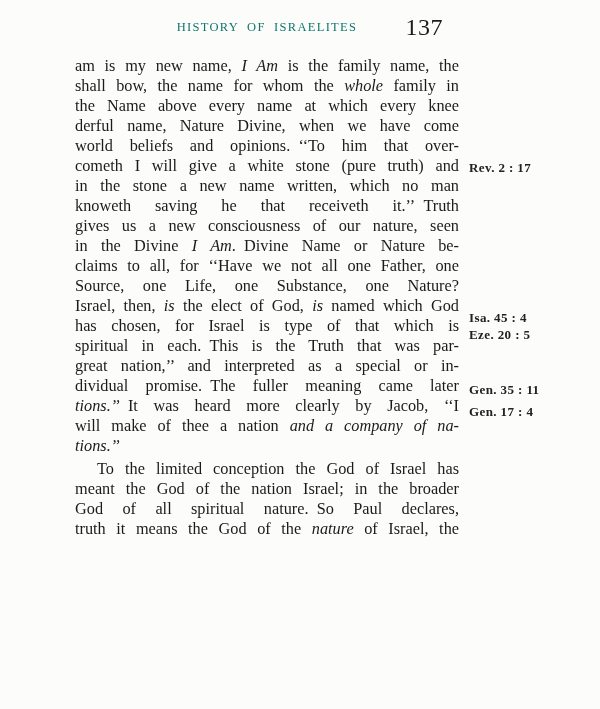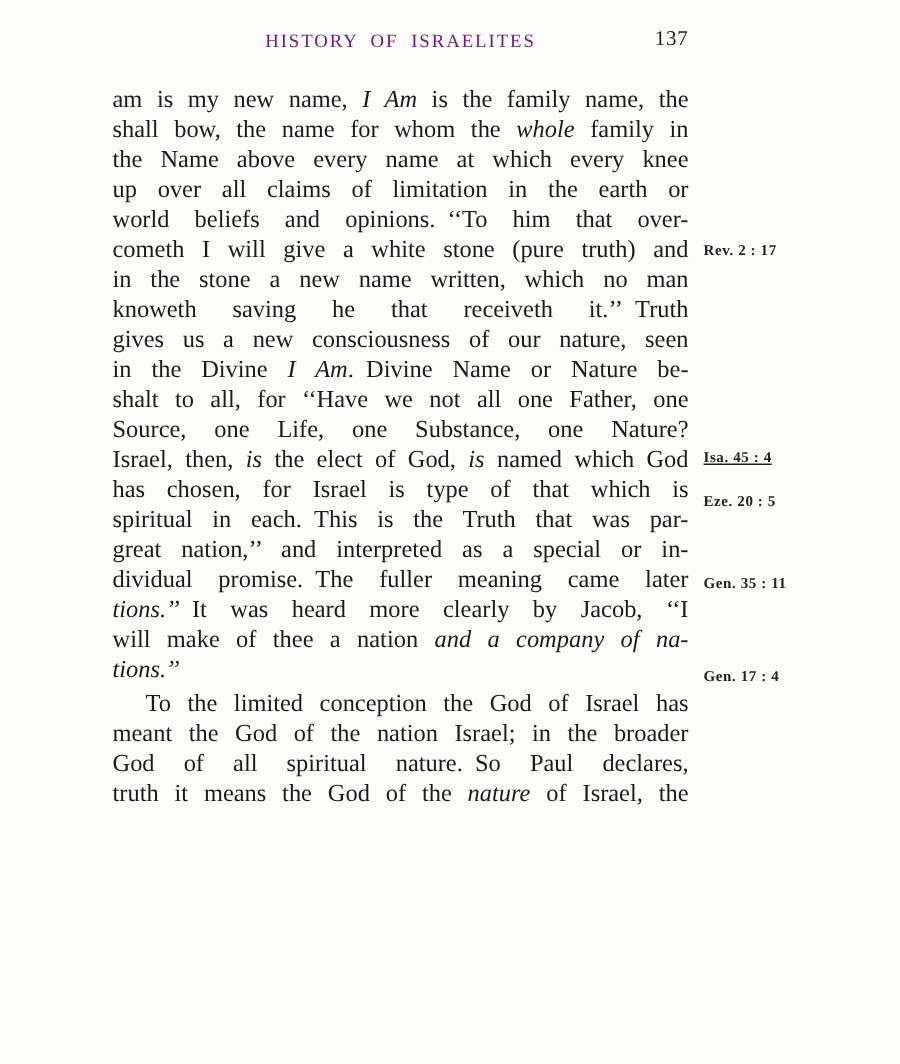--- a/index.html
+++ b/index.html
@@ -30,27 +30,27 @@
   .header {
     position: relative;
     height: 15px;
   }
   .running-title {
     text-align: center;
     font-size: 12.5px;
     letter-spacing: 1.3px;
     word-spacing: 4px;
     line-height: 15px;
-    color: #701a75;
+    color: #0f766e;
   }
   .page-number {
     position: absolute;
-    right: 0;
+    right: 16px;
     top: -3px;
-    font-size: 14px;
+    font-size: 24px;
     line-height: 20px;
     letter-spacing: 0.5px;
     color: #1b1b1b;
   }
   .body-text {
     margin-top: 21px;
     font-size: 16.3px;
     line-height: 20px;
   }
   .paragraph + .paragraph {
@@ -69,21 +69,21 @@
   .paragraph.indent .line:first-child {
     text-indent: 22px;
   }
   .it {
     font-style: italic;
   }
   .margin-note {
     position: absolute;
     left: calc(100% + 10px);
     top: 5px;
-    font-size: 10px;
+    font-size: 13px;
     font-weight: bold;
     letter-spacing: 0.4px;
     line-height: 11px;
     white-space: nowrap;
     color: #222;
     text-align: center;
     text-align-last: left;
   }
 </style>
 </head>
@@ -93,35 +93,35 @@
   <div class="column">
     <div class="header">
       <div class="running-title">HISTORY OF ISRAELITES</div>
       <div class="page-number">137</div>
     </div>
     <div class="body-text" id="body-text">
         <div class="paragraph">
           <div class="line"><span>am is my new name, </span><span class="it">I Am</span><span> is the family name, the</span></div>
           <div class="line"><span>shall bow, the name for whom the </span><span class="it">whole</span><span> family in</span></div>
           <div class="line"><span>the Name above every name at which every knee</span></div>
-          <div class="line"><span>up over all claims of limitation in the earth or</span></div>
+          <div class="line"><span>derful name, Nature Divine, when we have come</span></div>
           <div class="line"><span>world beliefs and opinions. ‘‘To him that over-</span></div>
           <div class="line"><span>cometh I will give a white stone (pure truth) and</span><span class="margin-note" style="top: 6px;">Rev. 2 : 17</span></div>
           <div class="line"><span>in the stone a new name written, which no man</span></div>
           <div class="line"><span>knoweth saving he that receiveth it.’’ Truth</span></div>
           <div class="line"><span>gives us a new consciousness of our nature, seen</span></div>
           <div class="line"><span>in the Divine </span><span class="it">I Am</span><span>. Divine Name or Nature be-</span></div>
-          <div class="line"><span>shalt to all, for ‘‘Have we not all one Father, one</span></div>
+          <div class="line"><span>claims to all, for ‘‘Have we not all one Father, one</span></div>
           <div class="line"><span>Source, one Life, one Substance, one Nature?</span></div>
-          <div class="line"><span>Israel, then, </span><span class="it">is</span><span> the elect of God, </span><span class="it">is</span><span> named which God</span><span class="margin-note" style="top: 4px; text-decoration: underline;">Isa. 45 : 4</span></div>
+          <div class="line"><span>Israel, then, </span><span class="it">is</span><span> the elect of God, </span><span class="it">is</span><span> named which God</span><span class="margin-note" style="top: 16px;">Isa. 45 : 4</span></div>
           <div class="line"><span>has chosen, for Israel is type of that which is</span><span class="margin-note" style="top: 13px;">Eze. 20 : 5</span></div>
           <div class="line"><span>spiritual in each. This is the Truth that was par-</span></div>
           <div class="line"><span>great nation,’’ and interpreted as a special or in-</span></div>
           <div class="line"><span>dividual promise. The fuller meaning came later</span><span class="margin-note" style="top: 8px;">Gen. 35 : 11</span></div>
-          <div class="line"><span class="it">tions.’’</span><span> It was heard more clearly by Jacob, ‘‘I</span><span class="margin-note" style="top: 10px; margin-top: 40px;">Gen. 17 : 4</span></div>
+          <div class="line"><span class="it">tions.’’</span><span> It was heard more clearly by Jacob, ‘‘I</span><span class="margin-note" style="top: 10px;">Gen. 17 : 4</span></div>
           <div class="line"><span>will make of thee a nation </span><span class="it">and a company of na-</span></div>
           <div class="line no-justify"><span class="it">tions.’’</span></div>
         </div>
         <div class="paragraph indent">
           <div class="line"><span>To the limited conception the God of Israel has</span></div>
           <div class="line"><span>meant the God of the nation Israel; in the broader</span></div>
           <div class="line"><span>God of all spiritual nature. So Paul declares,</span></div>
           <div class="line"><span>truth it means the God of the </span><span class="it">nature</span><span> of Israel, the</span></div>
         </div>
       </div>

